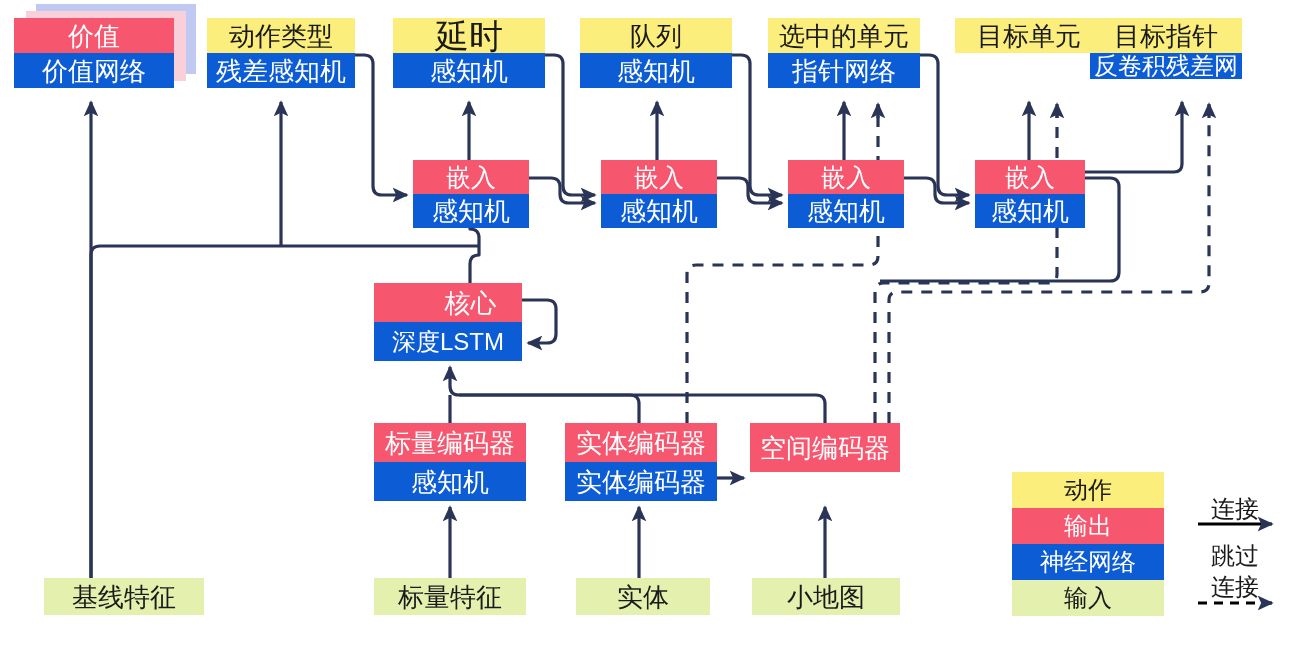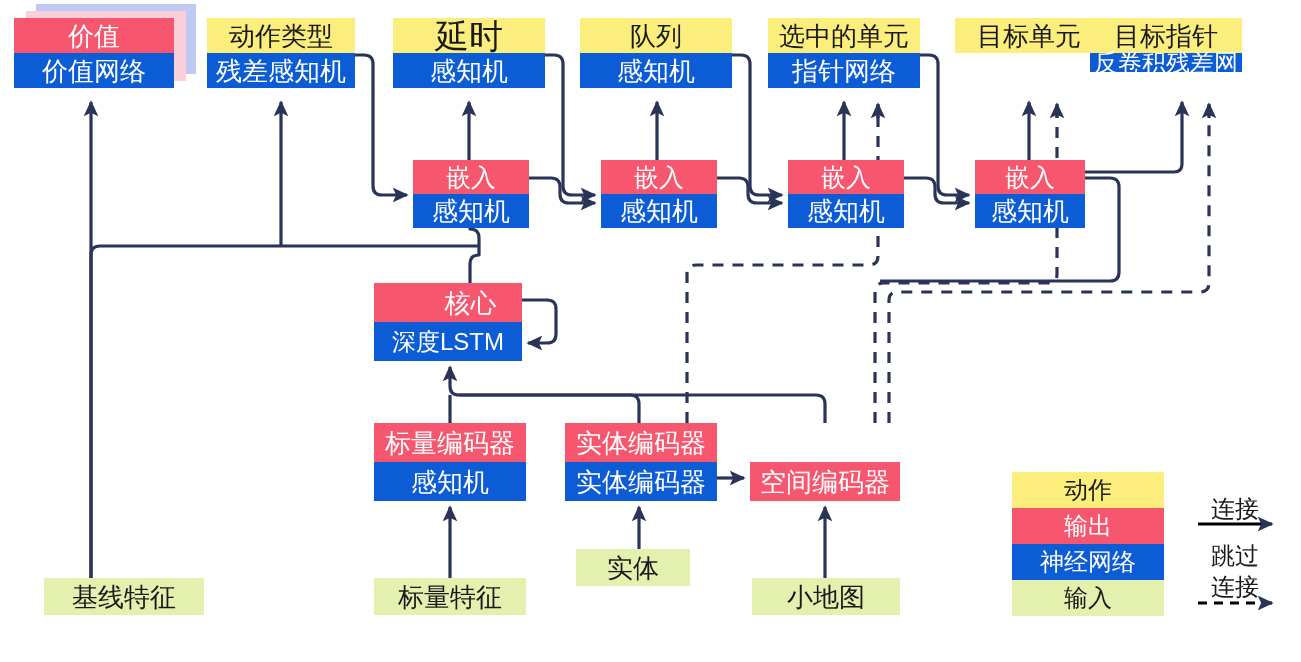--- a/index.html
+++ b/index.html
@@ -131,21 +131,21 @@
       </div>
       <div class="node" style="left: 768px; top: 18px; width: 152px; height: 70px;">
         <div class="cell c-action" style="width: 100%; height: 35px; font-size: 26px;">选中的单元</div>
         <div class="cell c-net" style="width: 100%; height: 35px; font-size: 26px;">指针网络</div>
       </div>
       <div class="node" style="left: 955px; top: 18px; width: 148px; height: 70px;">
         <div class="cell c-action" style="width: 100%; height: 35px; font-size: 26px;">目标单元</div>
       </div>
       <div class="node" style="left: 1090px; top: 18px; width: 152px; height: 70px; border-radius: 30px;">
         <div class="cell c-action" style="width: 100%; height: 35px; font-size: 26px;">目标指针</div>
-        <div class="cell c-net" style="width: 100%; height: 19px; font-size: 24px;">反卷积残差网</div>
+        <div class="cell c-net" style="width: 100%; height: 26px; font-size: 24px;">反卷积残差网</div>
       </div>
       <div class="node" style="left: 413px; top: 160px; width: 116px; height: 68px;">
         <div class="cell c-output" style="width: 100%; height: 34px; font-size: 25px;">嵌入</div>
         <div class="cell c-net" style="width: 100%; height: 34px; font-size: 26px;">感知机</div>
       </div>
       <div class="node" style="left: 601px; top: 160px; width: 116px; height: 68px;">
         <div class="cell c-output" style="width: 100%; height: 34px; font-size: 25px;">嵌入</div>
         <div class="cell c-net" style="width: 100%; height: 34px; font-size: 26px;">感知机</div>
       </div>
       <div class="node" style="left: 788px; top: 160px; width: 116px; height: 68px;">
@@ -162,29 +162,29 @@
       </div>
       <div class="node" style="left: 374px; top: 423px; width: 152px; height: 78px;">
         <div class="cell c-output" style="width: 100%; height: 39px; font-size: 26px;">标量编码器</div>
         <div class="cell c-net" style="width: 100%; height: 39px; font-size: 26px;">感知机</div>
       </div>
       <div class="node" style="left: 565px; top: 423px; width: 152px; height: 78px;">
         <div class="cell c-output" style="width: 100%; height: 39px; font-size: 26px;">实体编码器</div>
         <div class="cell c-net" style="width: 100%; height: 39px; font-size: 26px;">实体编码器</div>
       </div>
       <div class="node" style="left: 750px; top: 423px; width: 150px; height: 78px;">
-        <div class="cell c-output" style="width: 100%; height: 39px; font-size: 26px; margin-top: 39px;">空间编码器</div>
+        <div class="cell c-output" style="width: 100%; height: 49px; font-size: 26px;">空间编码器</div>
       </div>
       <div class="node" style="left: 10px; top: 578px; width: 160px; height: 37px;">
         <div class="cell c-input" style="width: 100%; height: 37px; font-size: 26px; margin-left: 34px;">基线特征</div>
       </div>
       <div class="node" style="left: 374px; top: 578px; width: 152px; height: 37px;">
         <div class="cell c-input" style="width: 100%; height: 37px; font-size: 26px;">标量特征</div>
       </div>
-      <div class="node" style="left: 576px; top: 549px; width: 114px; height: 37px; text-align: center;">
+      <div class="node" style="left: 576px; top: 578px; width: 134px; height: 37px; text-align: center;">
         <div class="cell c-input" style="width: 100%; height: 37px; font-size: 26px;">实体</div>
       </div>
       <div class="node" style="left: 752px; top: 578px; width: 148px; height: 37px;">
         <div class="cell c-input" style="width: 100%; height: 37px; font-size: 26px;">小地图</div>
       </div>
     </div>
 
   <div id="legend-swatches">
       <div class="cell legend-box c-action" style="left: 1012px; top: 472px; width: 152px; height: 36px; font-size: 24px;">动作</div>
       <div class="cell legend-box c-output" style="left: 1012px; top: 508px; width: 152px; height: 36px; font-size: 24px;">输出</div>

